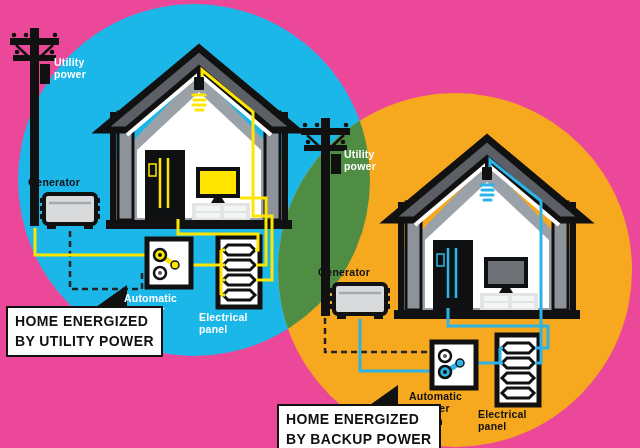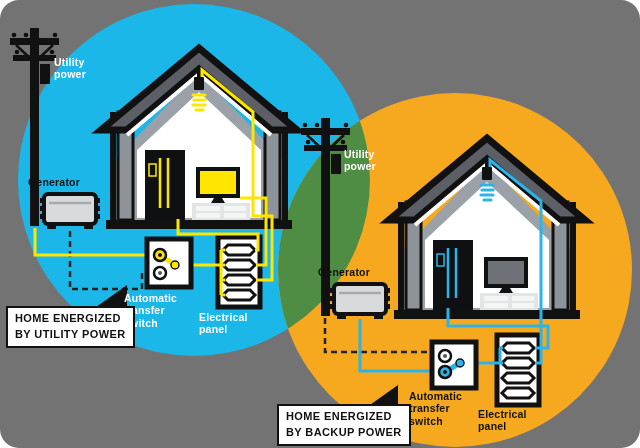--- a/index.html
+++ b/index.html
@@ -1,25 +1,25 @@
 <!DOCTYPE html>
 <html><head>
 <meta charset="utf-8">
 <style>
   html,body{margin:0;padding:0;background:#fff;}
-  #stage{position:relative;width:640px;height:448px;background:#737373;overflow:hidden;
-         font-family:"Liberation Sans",sans-serif;border-radius:19px;}
+  #stage{position:relative;width:640px;height:448px;background:#ec4899;overflow:hidden;
+         font-family:"Liberation Sans",sans-serif;}
   #art{position:absolute;left:0;top:0;}
   .lbl{position:absolute;font-weight:bold;font-size:10.5px;line-height:1.18;
        letter-spacing:.2px;white-space:pre-line;}
   .lbl-light{color:#ffffff;}
   .lbl-dark{color:#111111;}
   .lbl-center{}
   .callout{position:absolute;background:#ffffff;border:2.5px solid #111;
-           font-weight:bold;font-size:11px;line-height:1.45;letter-spacing:.4px;
+           font-weight:bold;font-size:14px;line-height:1.45;letter-spacing:.4px;
            padding:3px 7px;white-space:pre-line;color:#111;}
   .wires{fill:none;stroke-width:3;}
   .dashed{fill:none;stroke:#222222;stroke-width:2.5;stroke-dasharray:6 4;}
 </style>
 </head>
 <body>
 
 <div id="stage">
 
 <svg id="art" width="640" height="448" viewBox="0 0 640 448">

